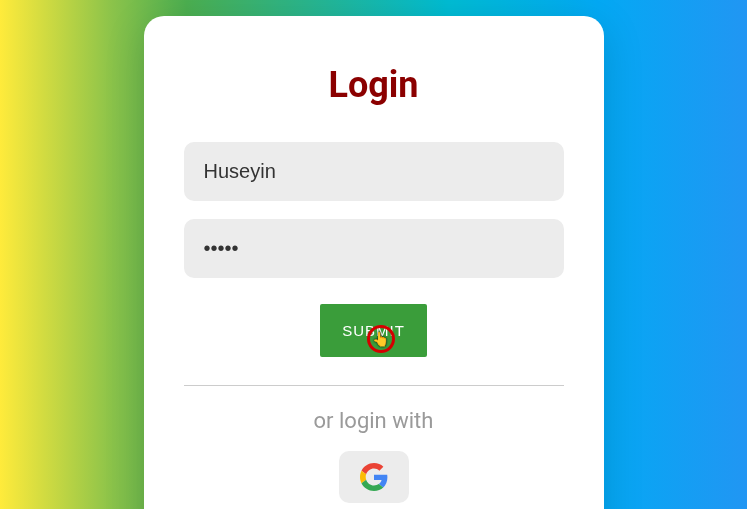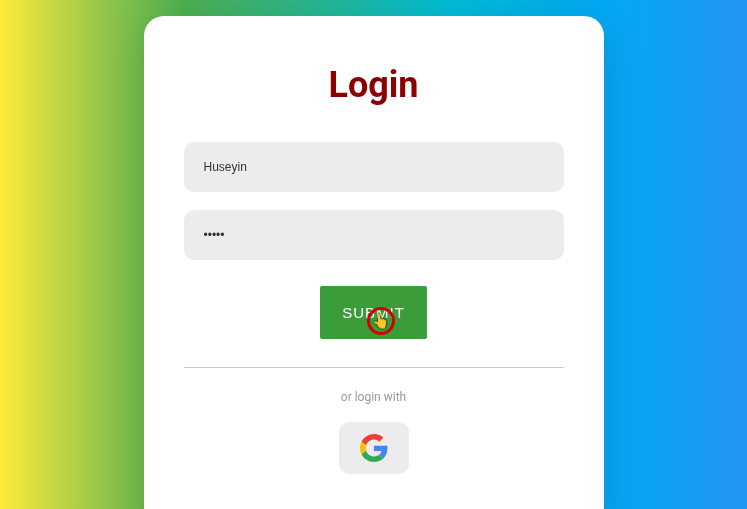--- a/index.html
+++ b/index.html
@@ -31,21 +31,21 @@
       font-weight: 700;
       margin-top: 16px;
       margin-bottom: 36px;
     }
     .input {
       width: 100%;
       background: #ececec;
       border: none;
       border-radius: 10px;
       padding: 18px 20px;
-      font-size: 12px;
+      font-size: 20px;
       color: #333;
       margin-bottom: 18px;
       outline: none;
     }
     .input::placeholder { color: #888; }
     .submit-btn {
       background: #3a9d3a;
       color: #ffffff;
       border: none;
       border-radius: 2px;
@@ -58,21 +58,21 @@
       position: relative;
     }
     .divider {
       width: 100%;
       height: 1px;
       background: #cccccc;
       margin-bottom: 22px;
     }
     .alt-text {
       color: #9a9a9a;
-      font-size: 12px;
+      font-size: 22px;
       margin-bottom: 18px;
     }
     .google-btn {
       background: #ececec;
       border: none;
       border-radius: 10px;
       width: 70px;
       height: 52px;
       display: flex;
       align-items: center;

